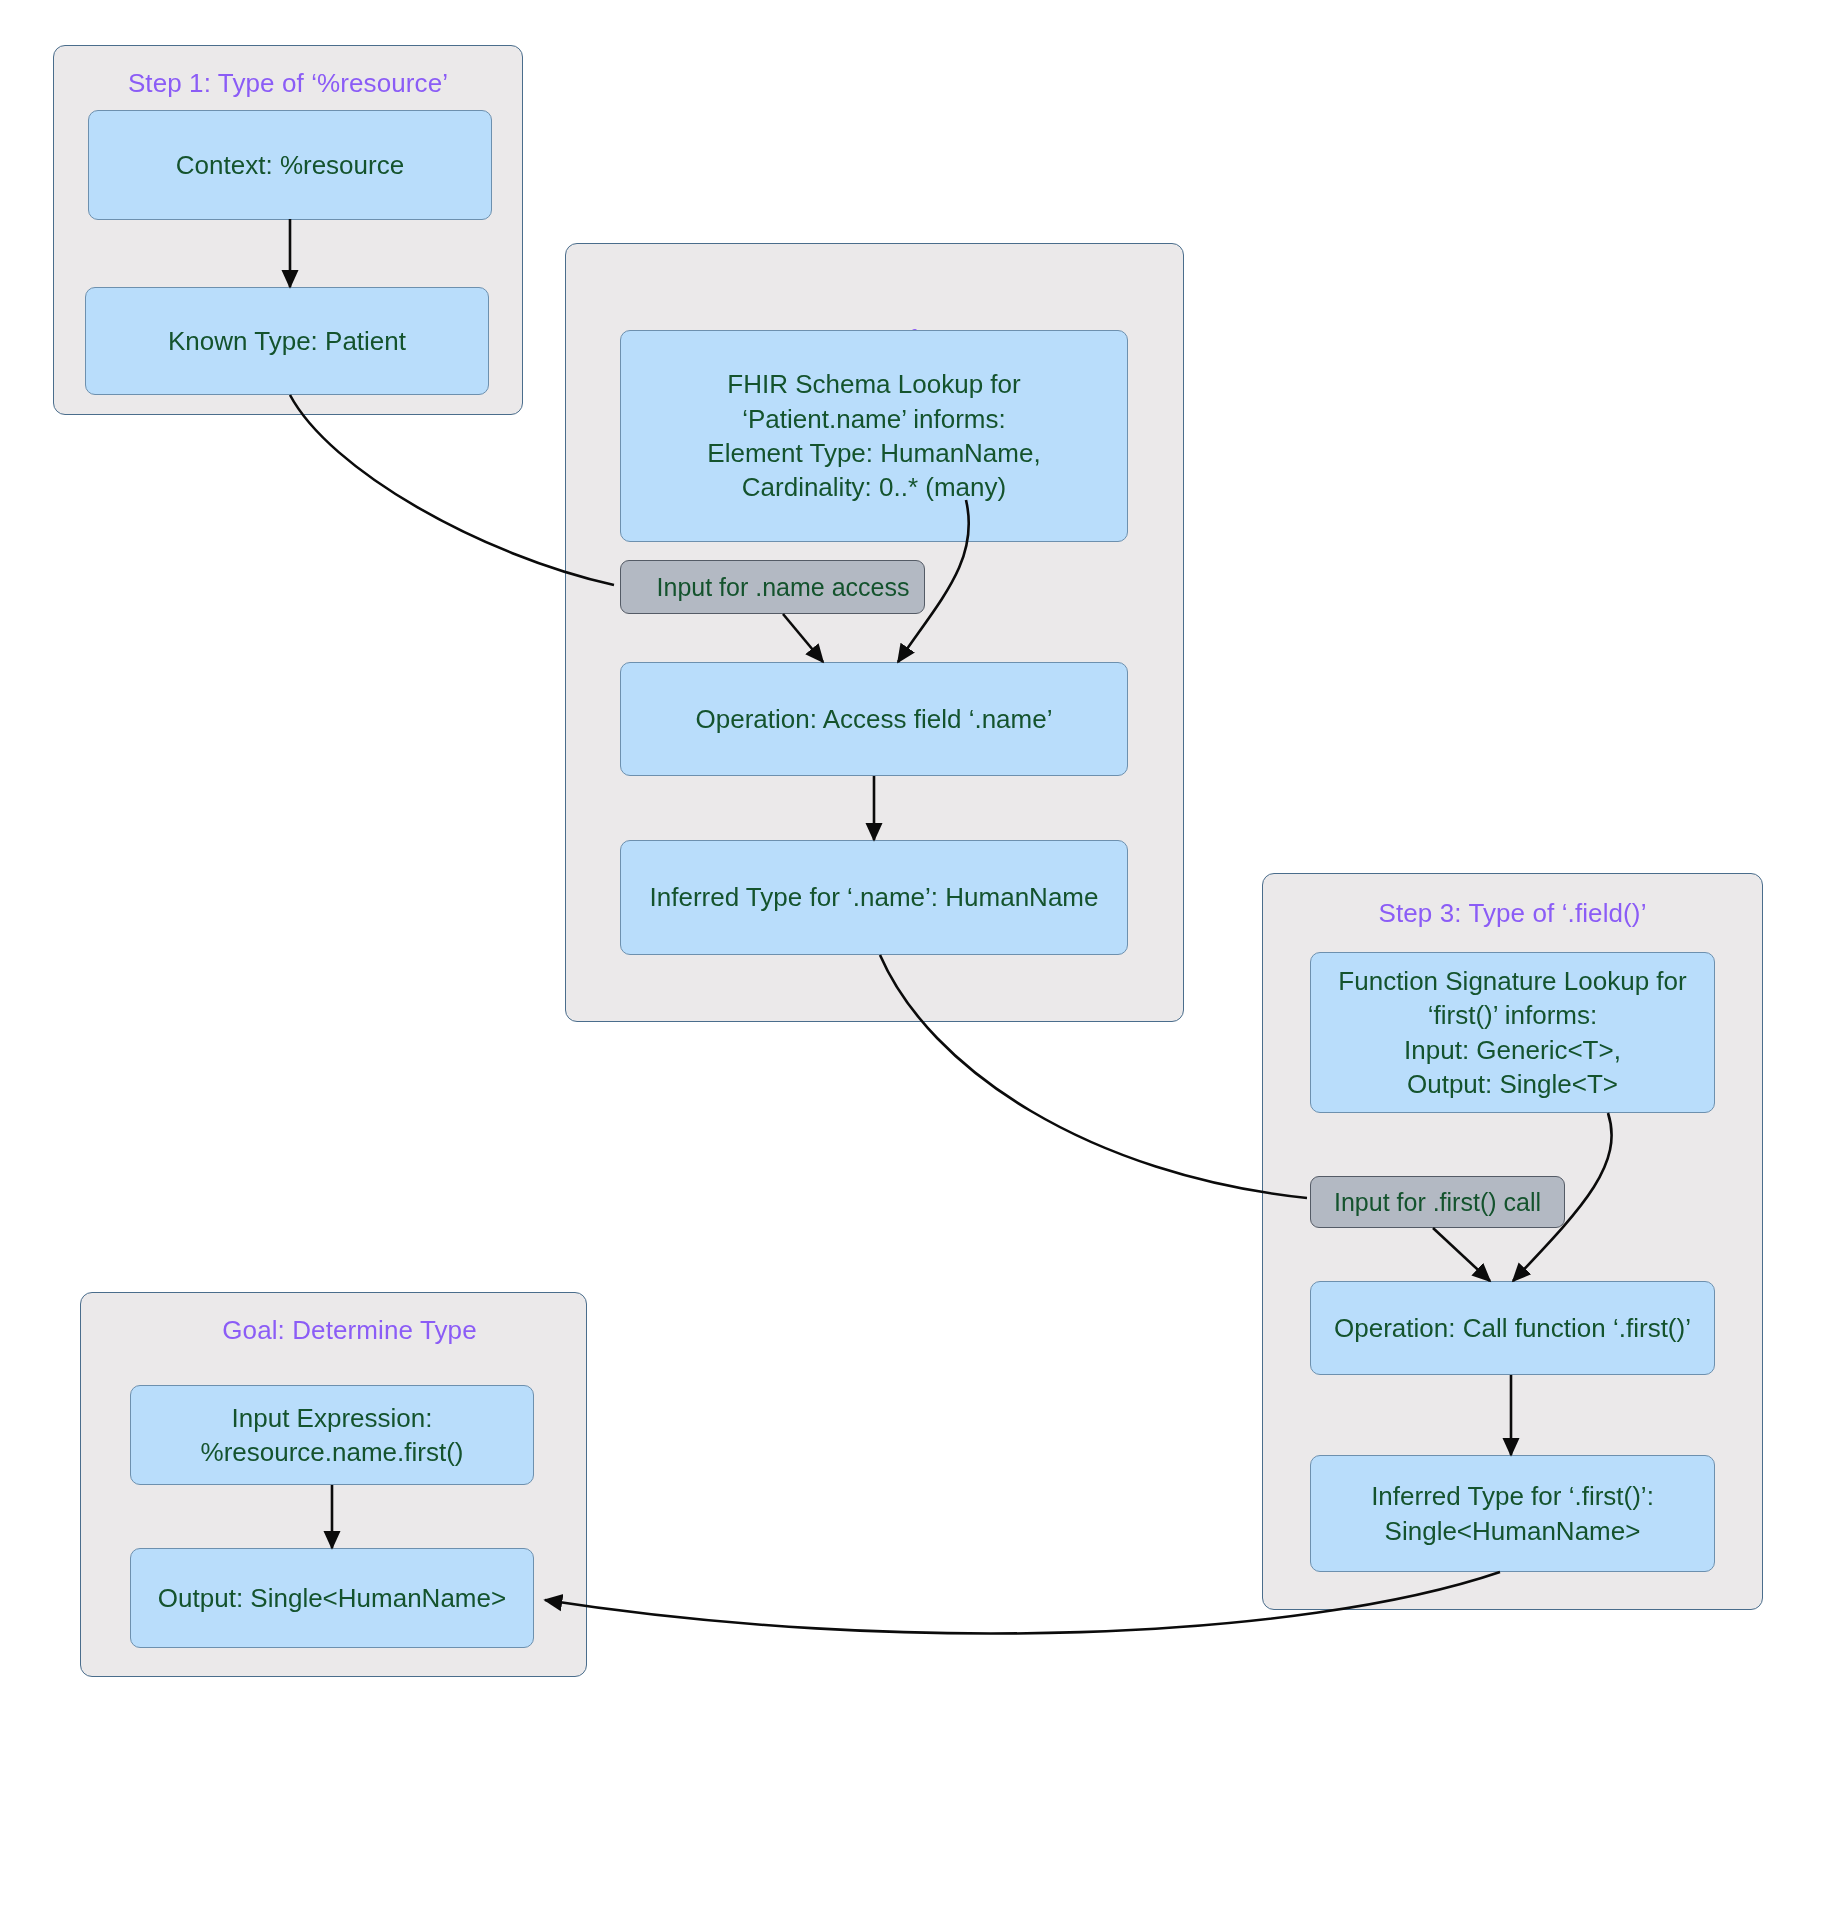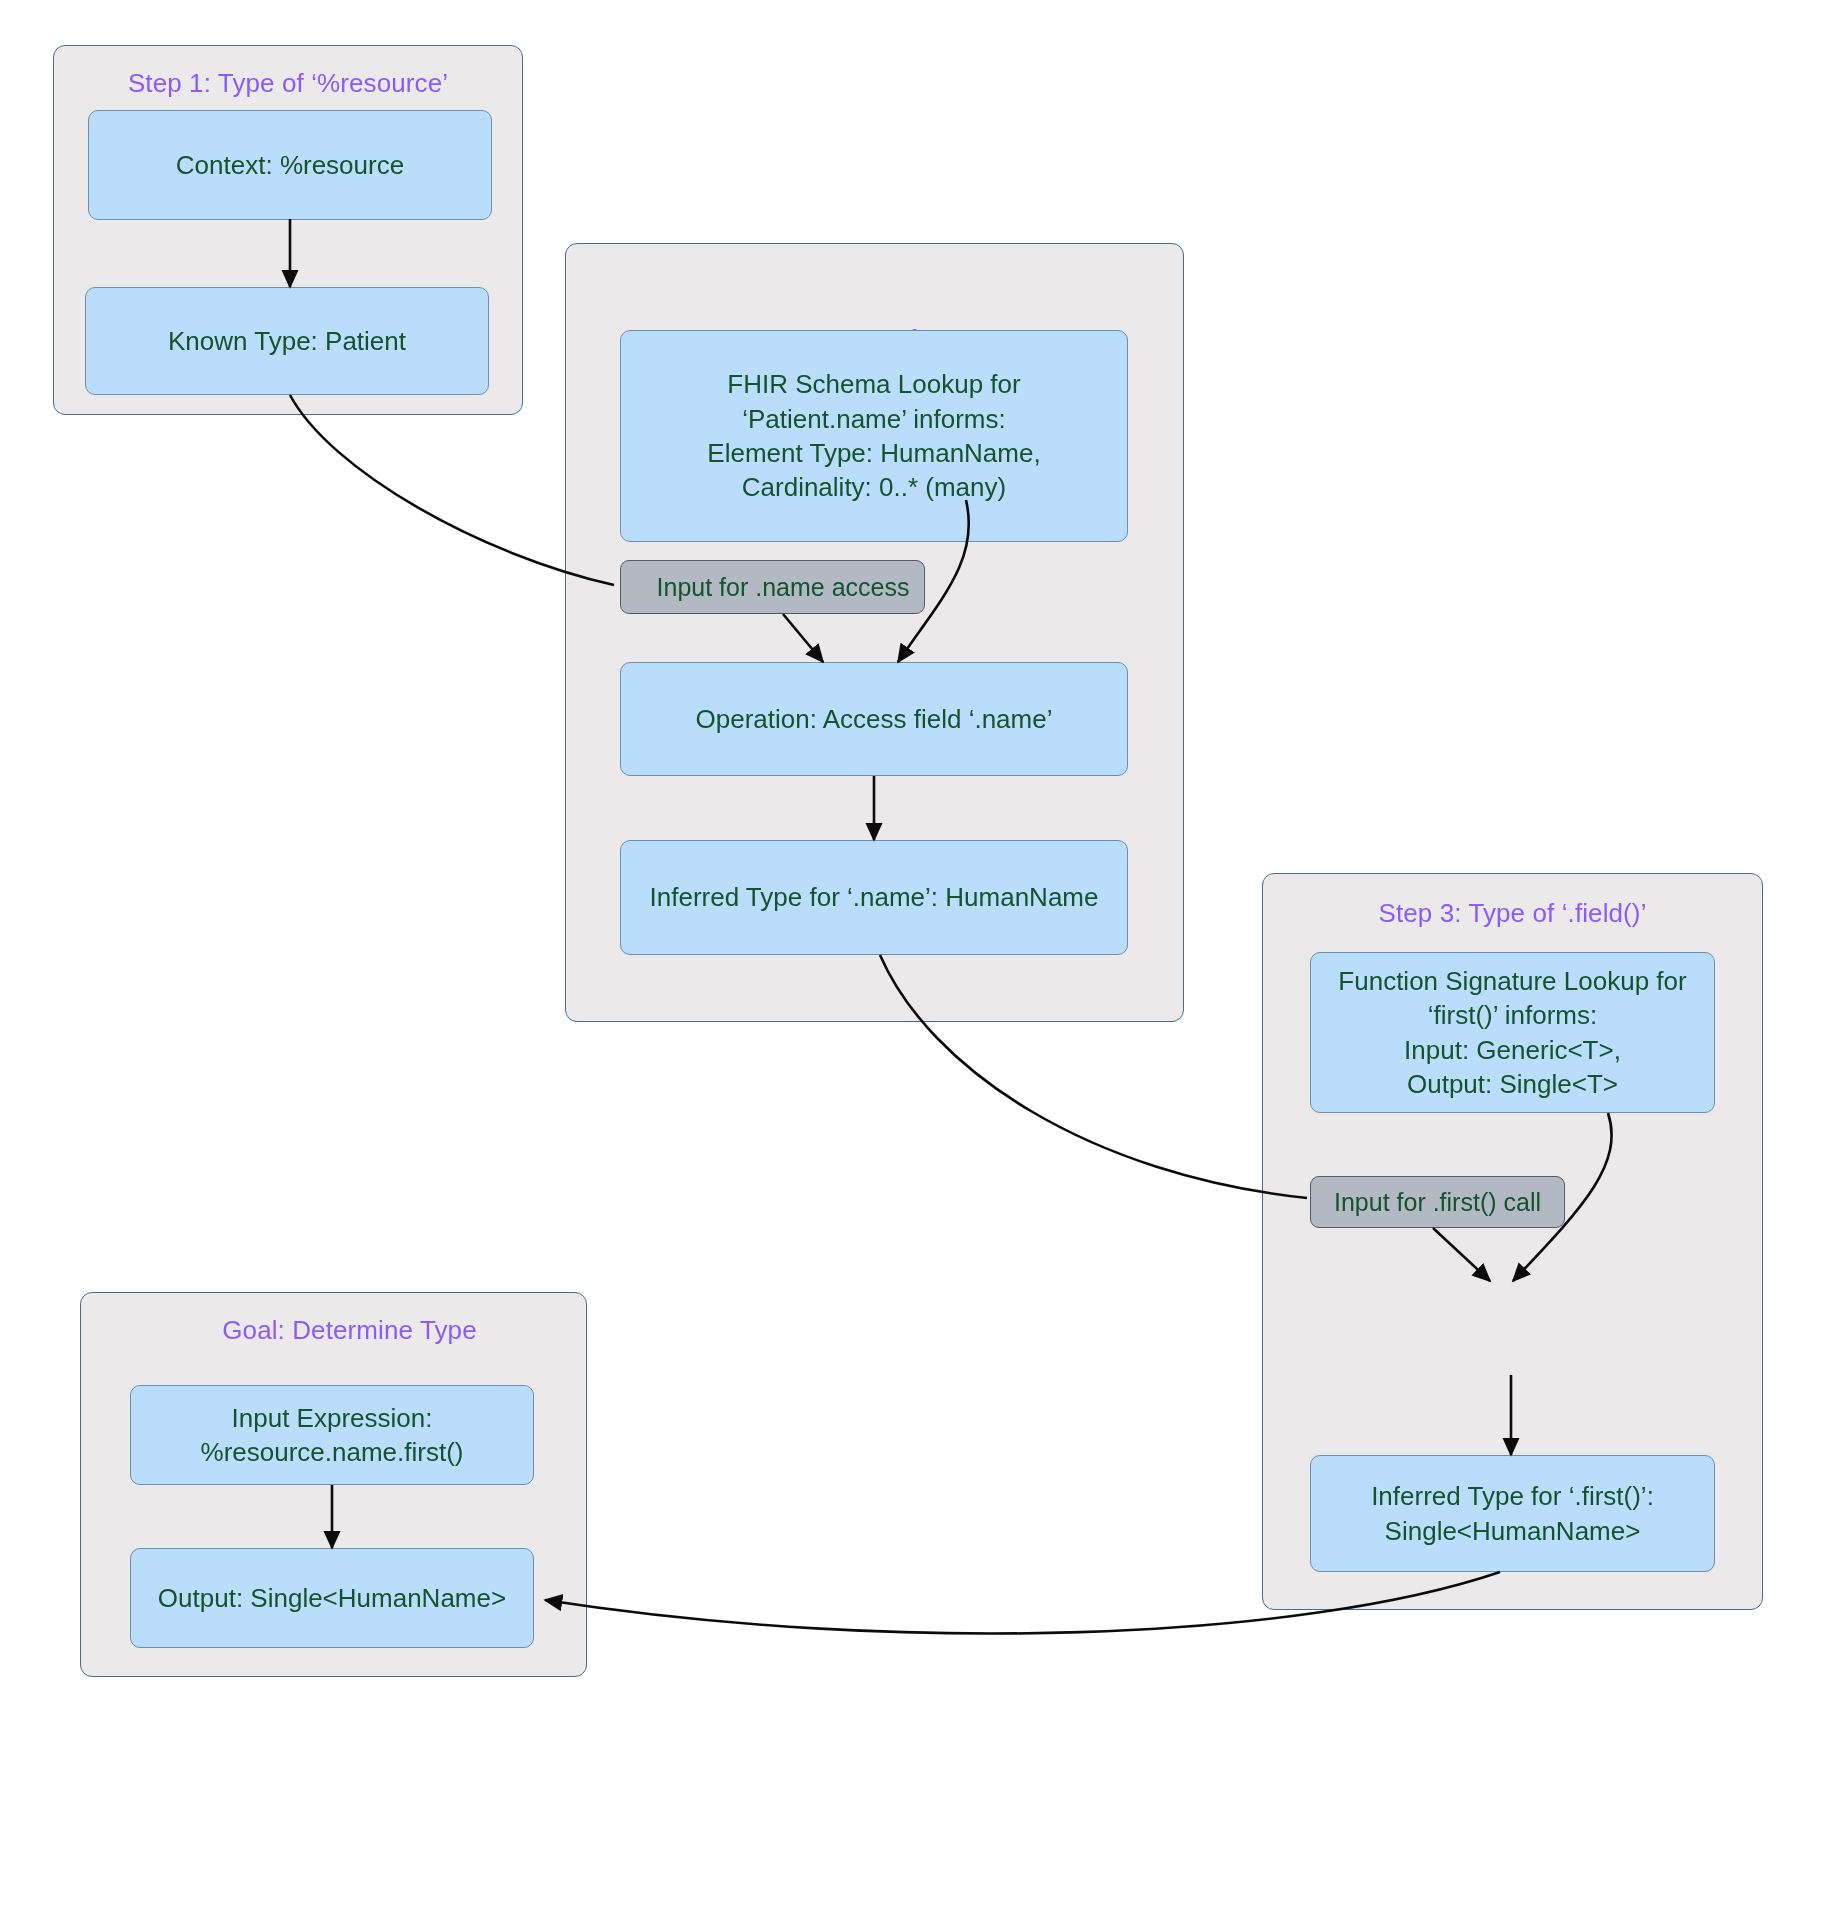--- a/index.html
+++ b/index.html
@@ -124,20 +124,21 @@
   <div class="node blue" style="left:620px; top:840px; width:508px; height:115px;">Inferred Type for ‘.name’: HumanName</div>
 
   <div class="cluster" style="left:1262px; top:873px; width:501px; height:737px;">
     <div class="cluster-title" style="top:24px;">Step 3: Type of ‘.field()’</div>
   </div>
   <div class="node blue" style="left:1310px; top:952px; width:405px; height:161px;">Function Signature Lookup for
 ‘first()’ informs:
 Input: Generic&lt;T&gt;,
 Output: Single&lt;T&gt;</div>
   <div class="node gray" style="left:1310px; top:1176px; width:255px; height:52px;">Input for .first() call</div>
+  <div class="node blue" style="left:1310px; top:1281px; width:405px; height:94px;">Operation: Call function ‘.first()’</div>
   <div class="node blue" style="left:1310px; top:1455px; width:405px; height:117px;">Inferred Type for ‘.first()’:
 Single&lt;HumanName&gt;</div>
 
   <div class="cluster" style="left:80px; top:1292px; width:507px; height:385px;">
     <div class="cluster-title" style="top:22px;padding-left:32px;">Goal: Determine Type</div>
   </div>
   <div class="node blue" style="left:130px; top:1385px; width:404px; height:100px;">Input Expression:
 %resource.name.first()</div>
   <div class="node blue" style="left:130px; top:1548px; width:404px; height:100px;">Output: Single&lt;HumanName&gt;</div>
 

